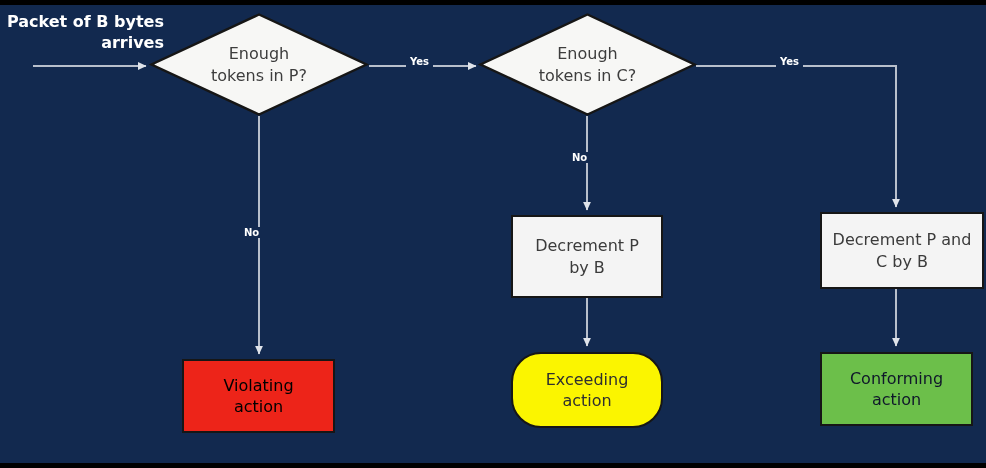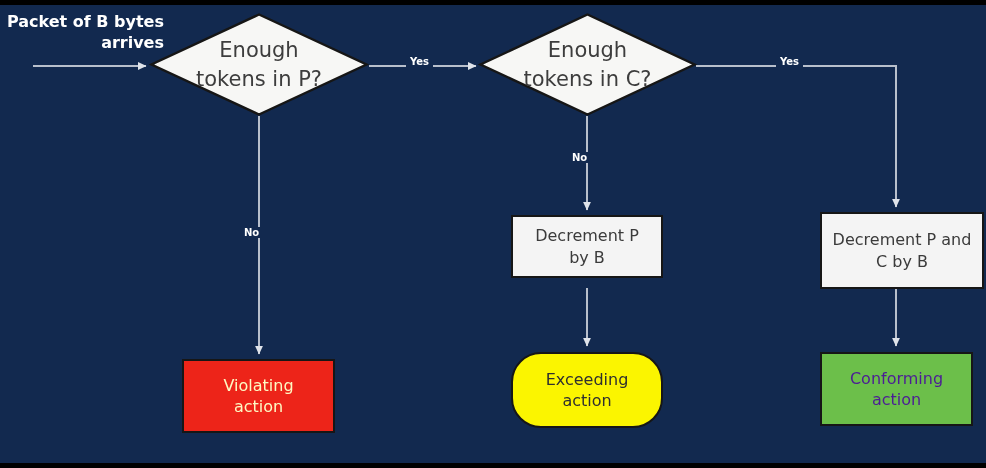--- a/index.html
+++ b/index.html
@@ -47,29 +47,29 @@
     line-height: 1.32;
     font-size: 16px;
     color: #3b3b3b;
     white-space: pre-line;
   }
   .node.process {
     background: #f4f4f4;
   }
   .node.violating {
     background: #ed2419;
-    color: #fef9c3;
+    color: #000000;
   }
   .node.exceeding {
     background: #fbf500;
     color: #2f2f2f;
   }
   .node.conforming {
     background: #6cbf4a;
-    color: #4c1d95;
+    color: #0f172a;
     text-align: center;
   }
 
   
   .diamond-wrap {
     position: absolute;
   }
   .diamond-wrap svg {
     position: absolute;
     left: 0;
@@ -79,21 +79,21 @@
   .diamond-label {
     position: absolute;
     left: 0;
     top: 0;
     width: 100%;
     height: 100%;
     display: flex;
     align-items: center;
     justify-content: center;
     text-align: center;
-    font-size: 21px;
+    font-size: 16px;
     color: #3d3d3d;
     line-height: 1.34;
     white-space: pre-line;
     pointer-events: none;
   }
 
   
   .edge-label {
     position: absolute;
     color: #ffffff;
@@ -163,21 +163,21 @@
   </div>
 
   <div class="edge-label" style="left:406px; top:56px;">Yes</div>
 
   <div class="edge-label" style="left:240px; top:227px;">No</div>
 
   <div class="edge-label" style="left:568px; top:152px;">No</div>
 
   <div class="edge-label" style="left:776px; top:56px;">Yes</div>
 
-  <div class="node process" style="left:511px; top:215px; width:152px; height:63px;">Decrement P
+  <div class="node process" style="left:511px; top:215px; width:152px; height:83px;">Decrement P
 by B</div>
 
   <div class="node process" style="left:820px; top:212px; width:164px; height:77px;">Decrement P and
 C by B</div>
 
   <div class="node violating" style="left:182px; top:359px; width:153px; height:74px;">Violating
 action</div>
 
   <div class="node exceeding" style="left:511px; top:352px; width:152px; height:76px;border-radius:30px;">Exceeding
 action</div>

